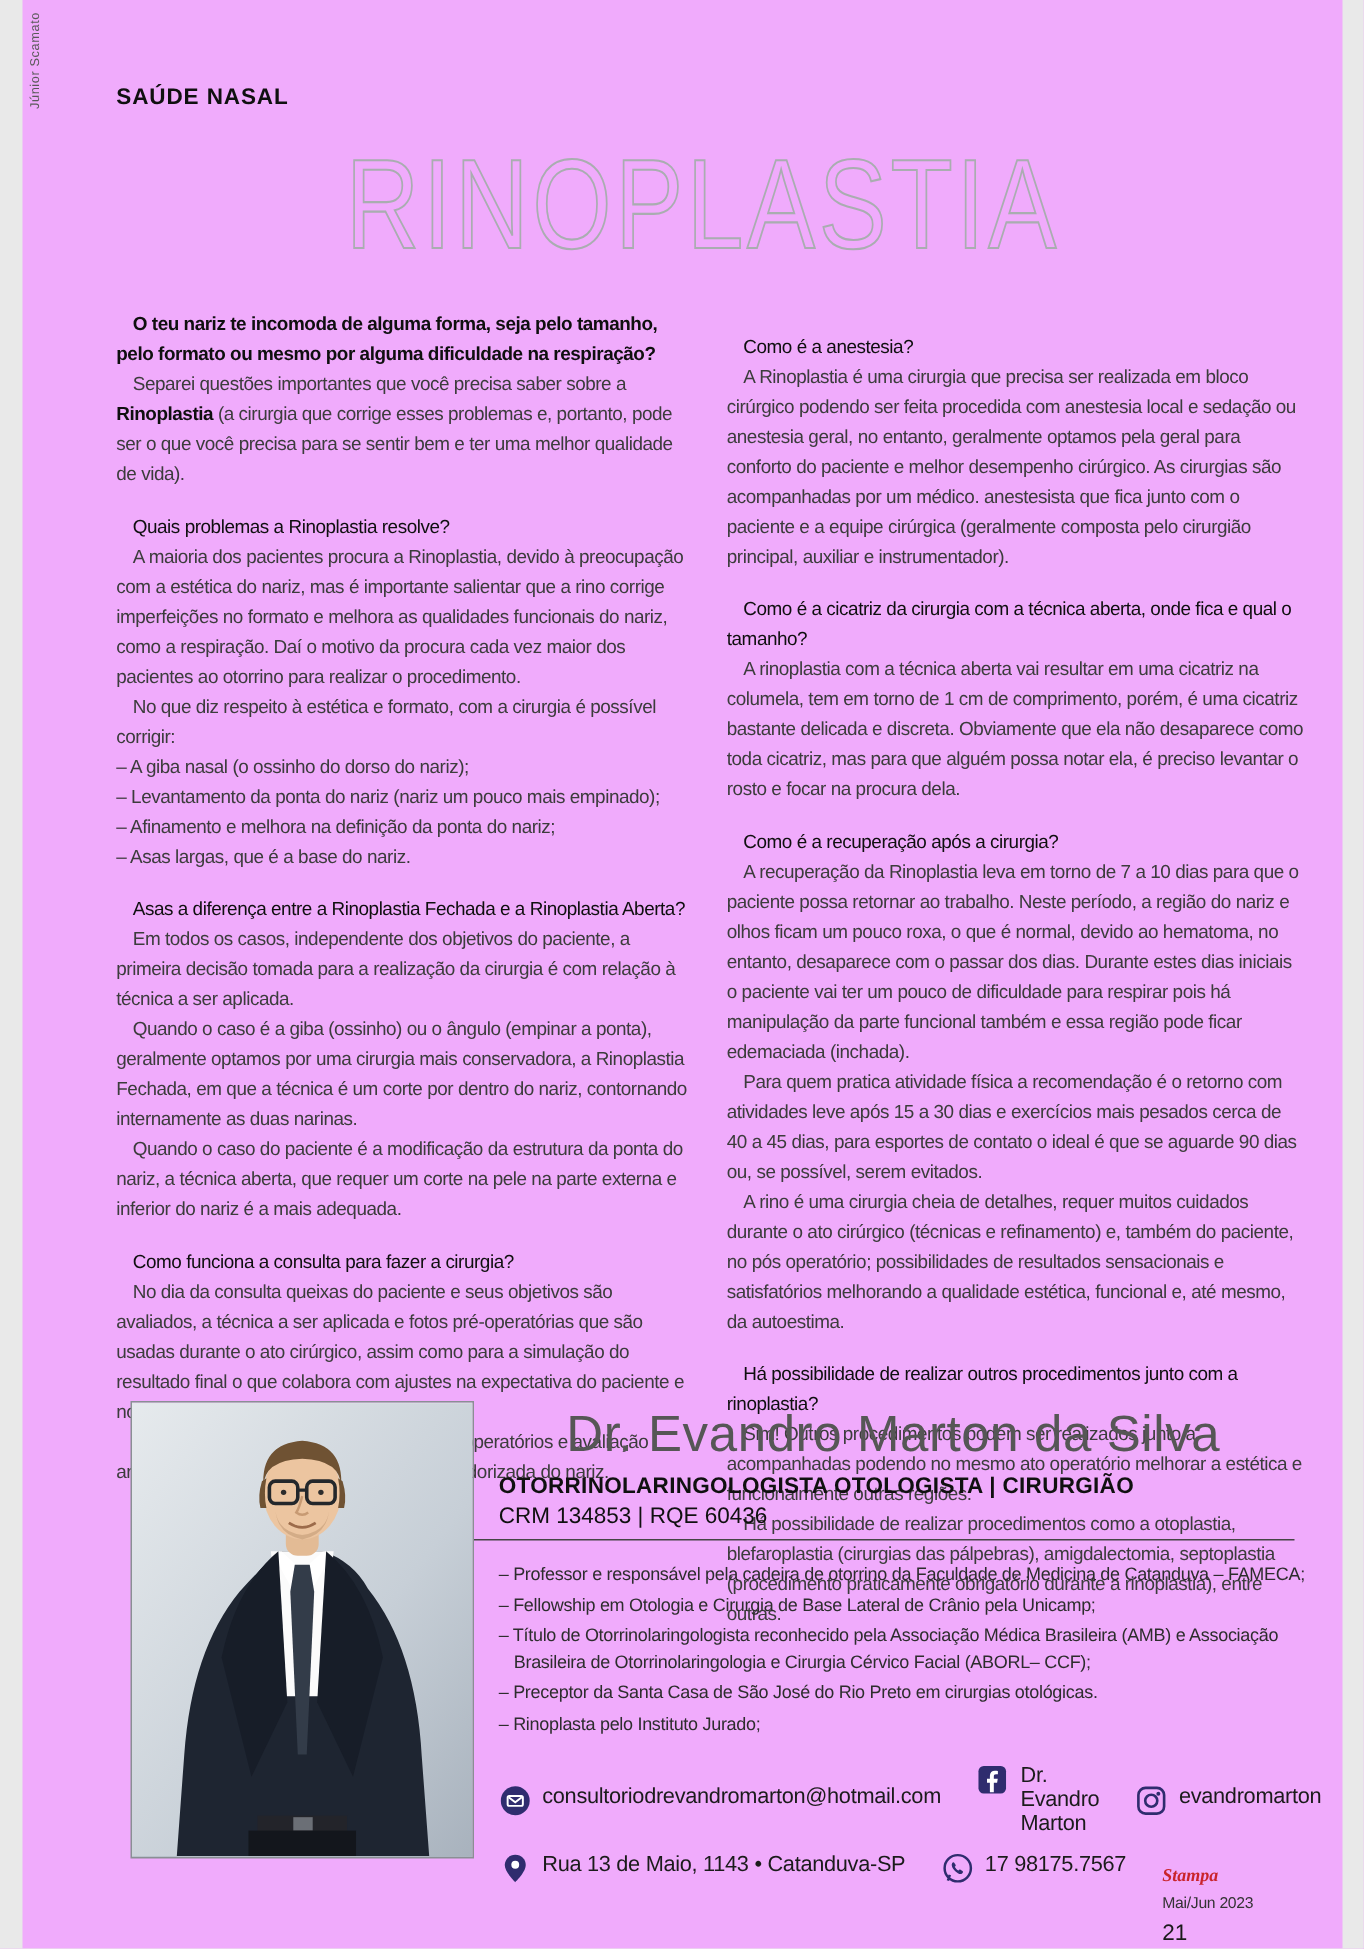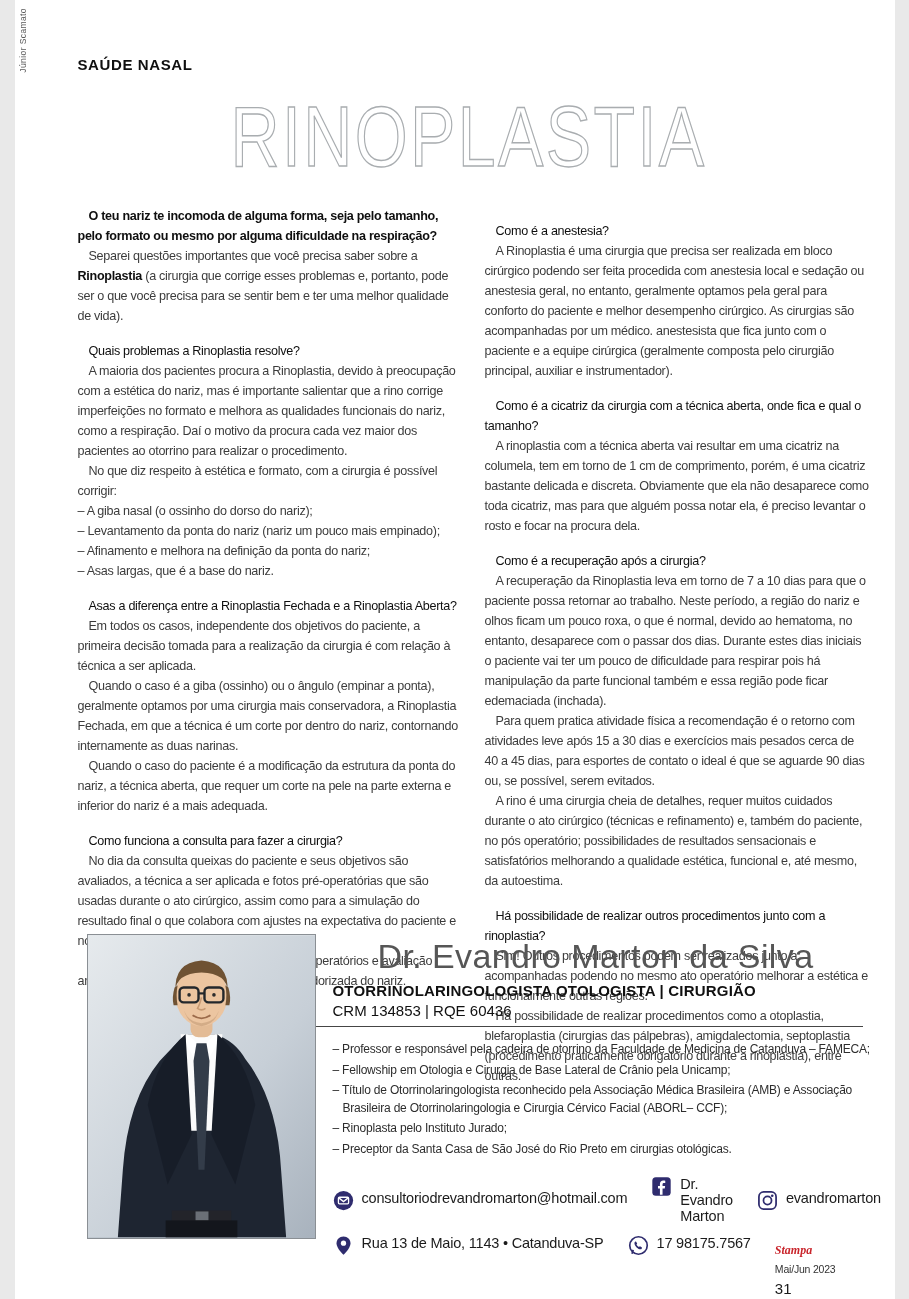--- a/index.html
+++ b/index.html
@@ -1,19 +1,19 @@
 <!DOCTYPE html>
 <html lang="pt"><head>
 <meta charset="utf-8">
 <style>
   * { margin:0; padding:0; box-sizing:border-box; }
   html,body { background:#e9e9e9; }
   .page {
     position:relative; width:880px; height:1299px; margin:0 auto;
-    background:#ffffff; overflow:hidden;
+    background:#f0abfc; overflow:hidden;
     font-family:"Liberation Sans", sans-serif; color:#3d3d3d;padding-left:45px;
   }
   
   .kicker {
     position:absolute; left:63px; top:56px;
     font-size:15px; font-weight:700; letter-spacing:.6px; color:#101010;
   }
   .title-wrap { position:absolute; left:0; top:94px; width:909px; text-align:center; }
   .big-title {
     display:inline-block; font-size:85px; line-height:1; font-weight:400;
@@ -185,22 +185,22 @@
 
   <div class="doc-name">Dr. Evandro Marton da Silva</div>
   <div class="doc-spec">OTORRINOLARINGOLOGISTA OTOLOGISTA | CIRURGIÃO</div>
   <div class="doc-reg">CRM 134853 | RQE 60436</div>
   <div class="rule"></div>
 
   <div class="creds">
     <div class="cred">– Professor e responsável pela cadeira de otorrino da Faculdade de Medicina de Catanduva – FAMECA;</div>
     <div class="cred">– Fellowship em Otologia e Cirurgia de Base Lateral de Crânio pela Unicamp;</div>
     <div class="cred">– Título de Otorrinolaringologista reconhecido pela Associação Médica Brasileira (AMB) e Associação Brasileira de Otorrinolaringologia e Cirurgia Cérvico Facial (ABORL– CCF);</div>
+    <div class="cred">– Preceptor da Santa Casa de São José do Rio Preto em cirurgias otológicas.</div>
     <div class="cred">– Rinoplasta pelo Instituto Jurado;</div>
-    <div class="cred">– Preceptor da Santa Casa de São José do Rio Preto em cirurgias otológicas.</div>
   </div>
 
   <div class="contacts">
     <div class="c-row">
       <span class="c-item">
         <span>
           <svg width="21" height="21" viewBox="0 0 24 24">
               <circle cx="12" cy="12" r="11" fill="#2f2c6e"></circle>
               <rect x="6.2" y="8.3" width="11.6" height="7.6" rx="1.2" fill="none" stroke="#ffffff" stroke-width="1.5"></rect>
               <path d="M7 9.3 L12 13.2 L17 9.3" fill="none" stroke="#ffffff" stroke-width="1.5"></path>
@@ -246,16 +246,16 @@
             </svg>
         </span>
         <span class="txt">17 98175.7567</span>
       </span>
     </div>
   </div>
 
   <div class="footer">
     <span class="f-mag">Stampa</span>
     <span class="f-issue">Mai/Jun 2023</span>
-    <span class="f-page">31</span>
+    <span class="f-page">21</span>
   </div>
 
 </div>
 
 </body></html>

